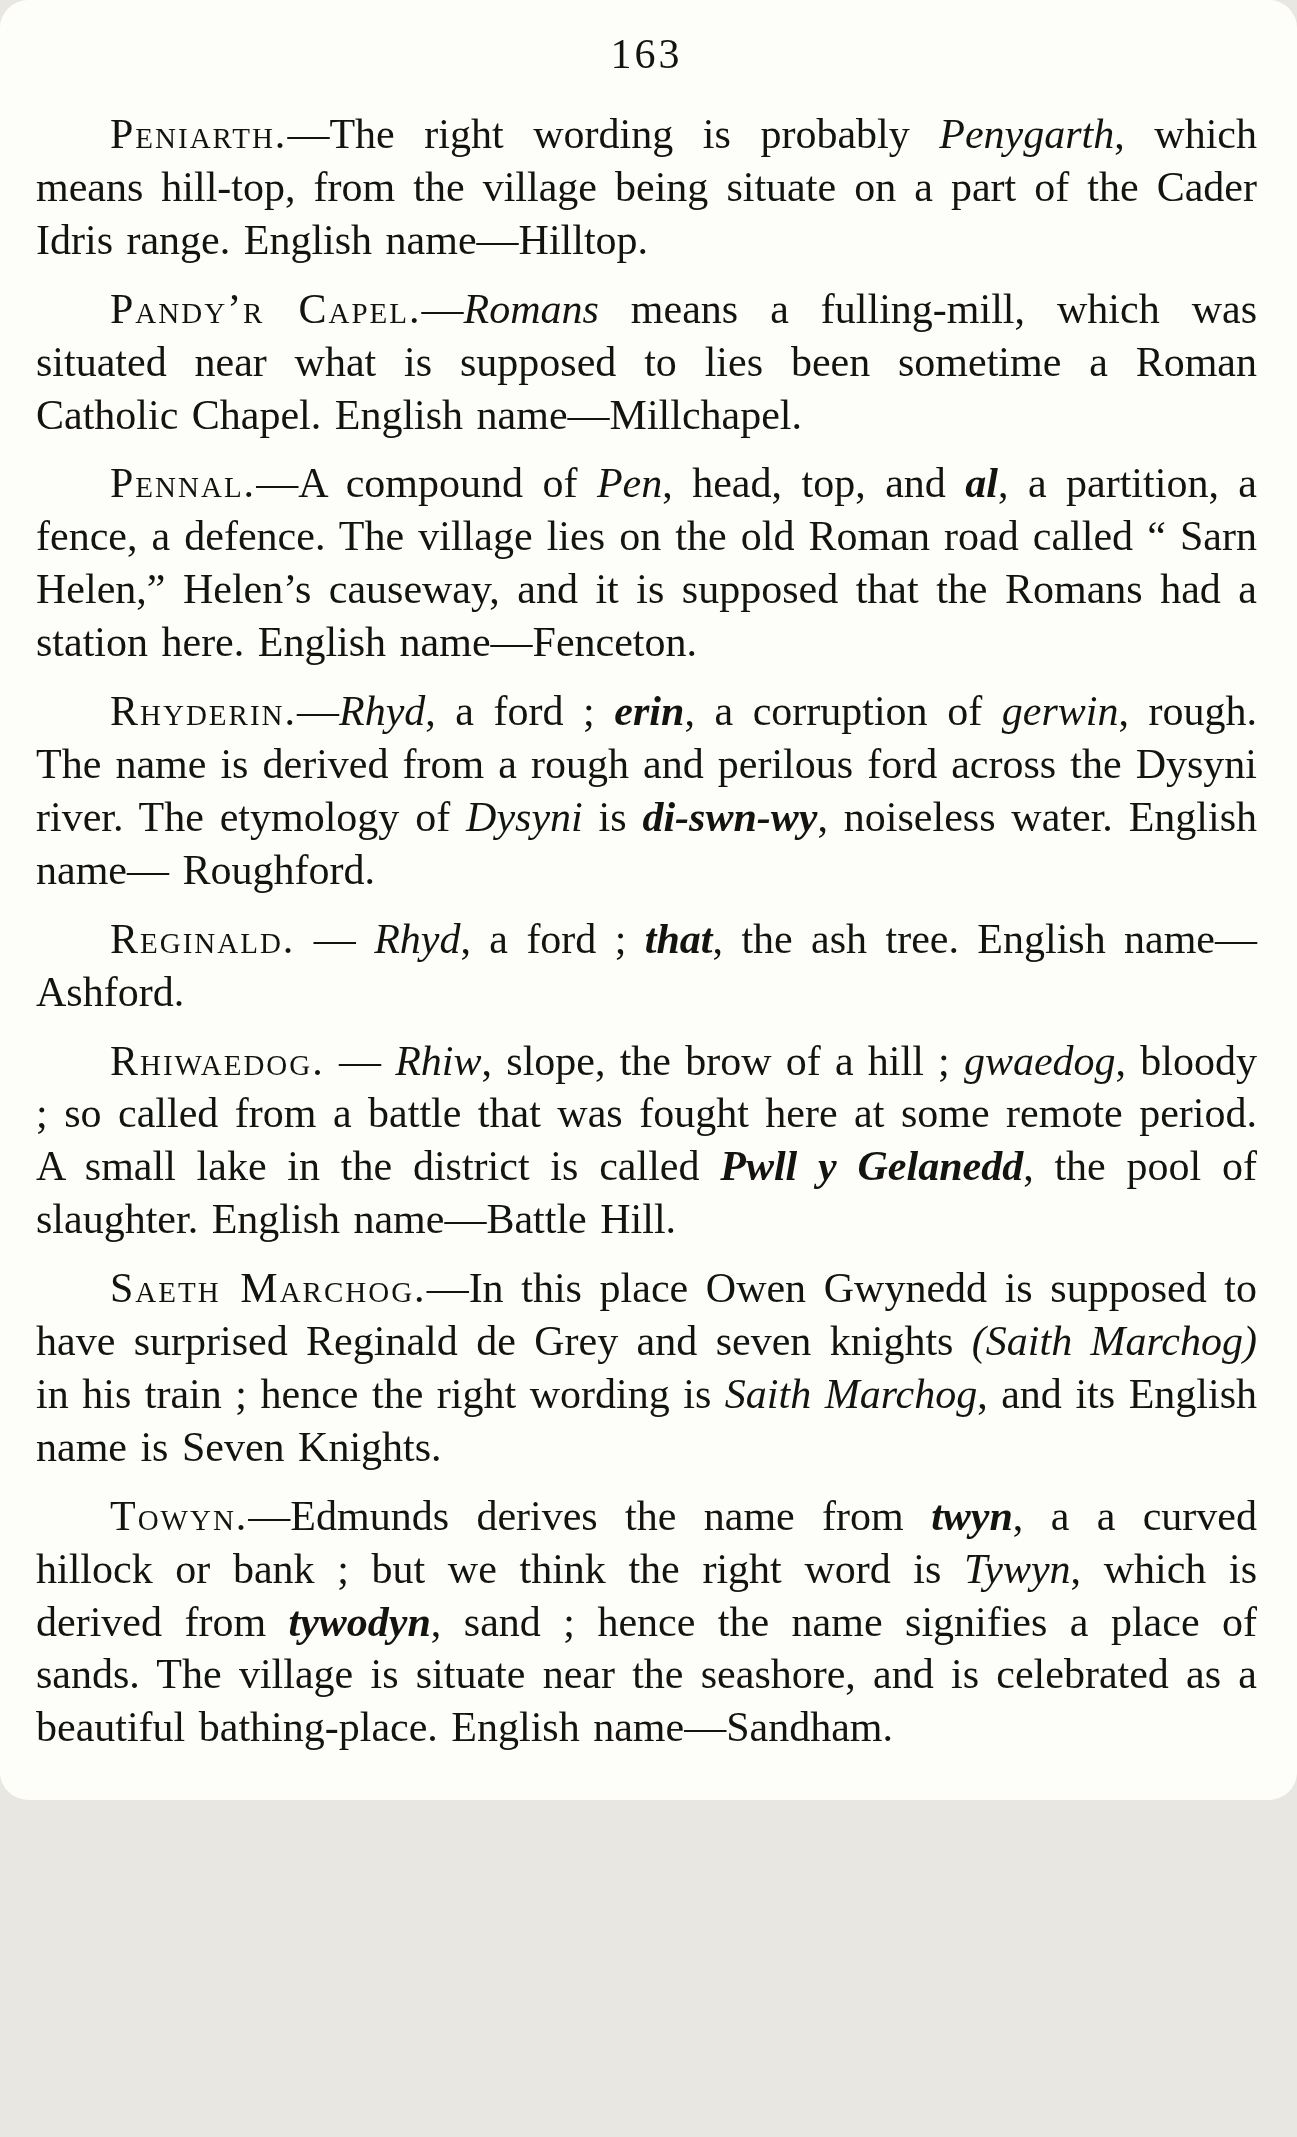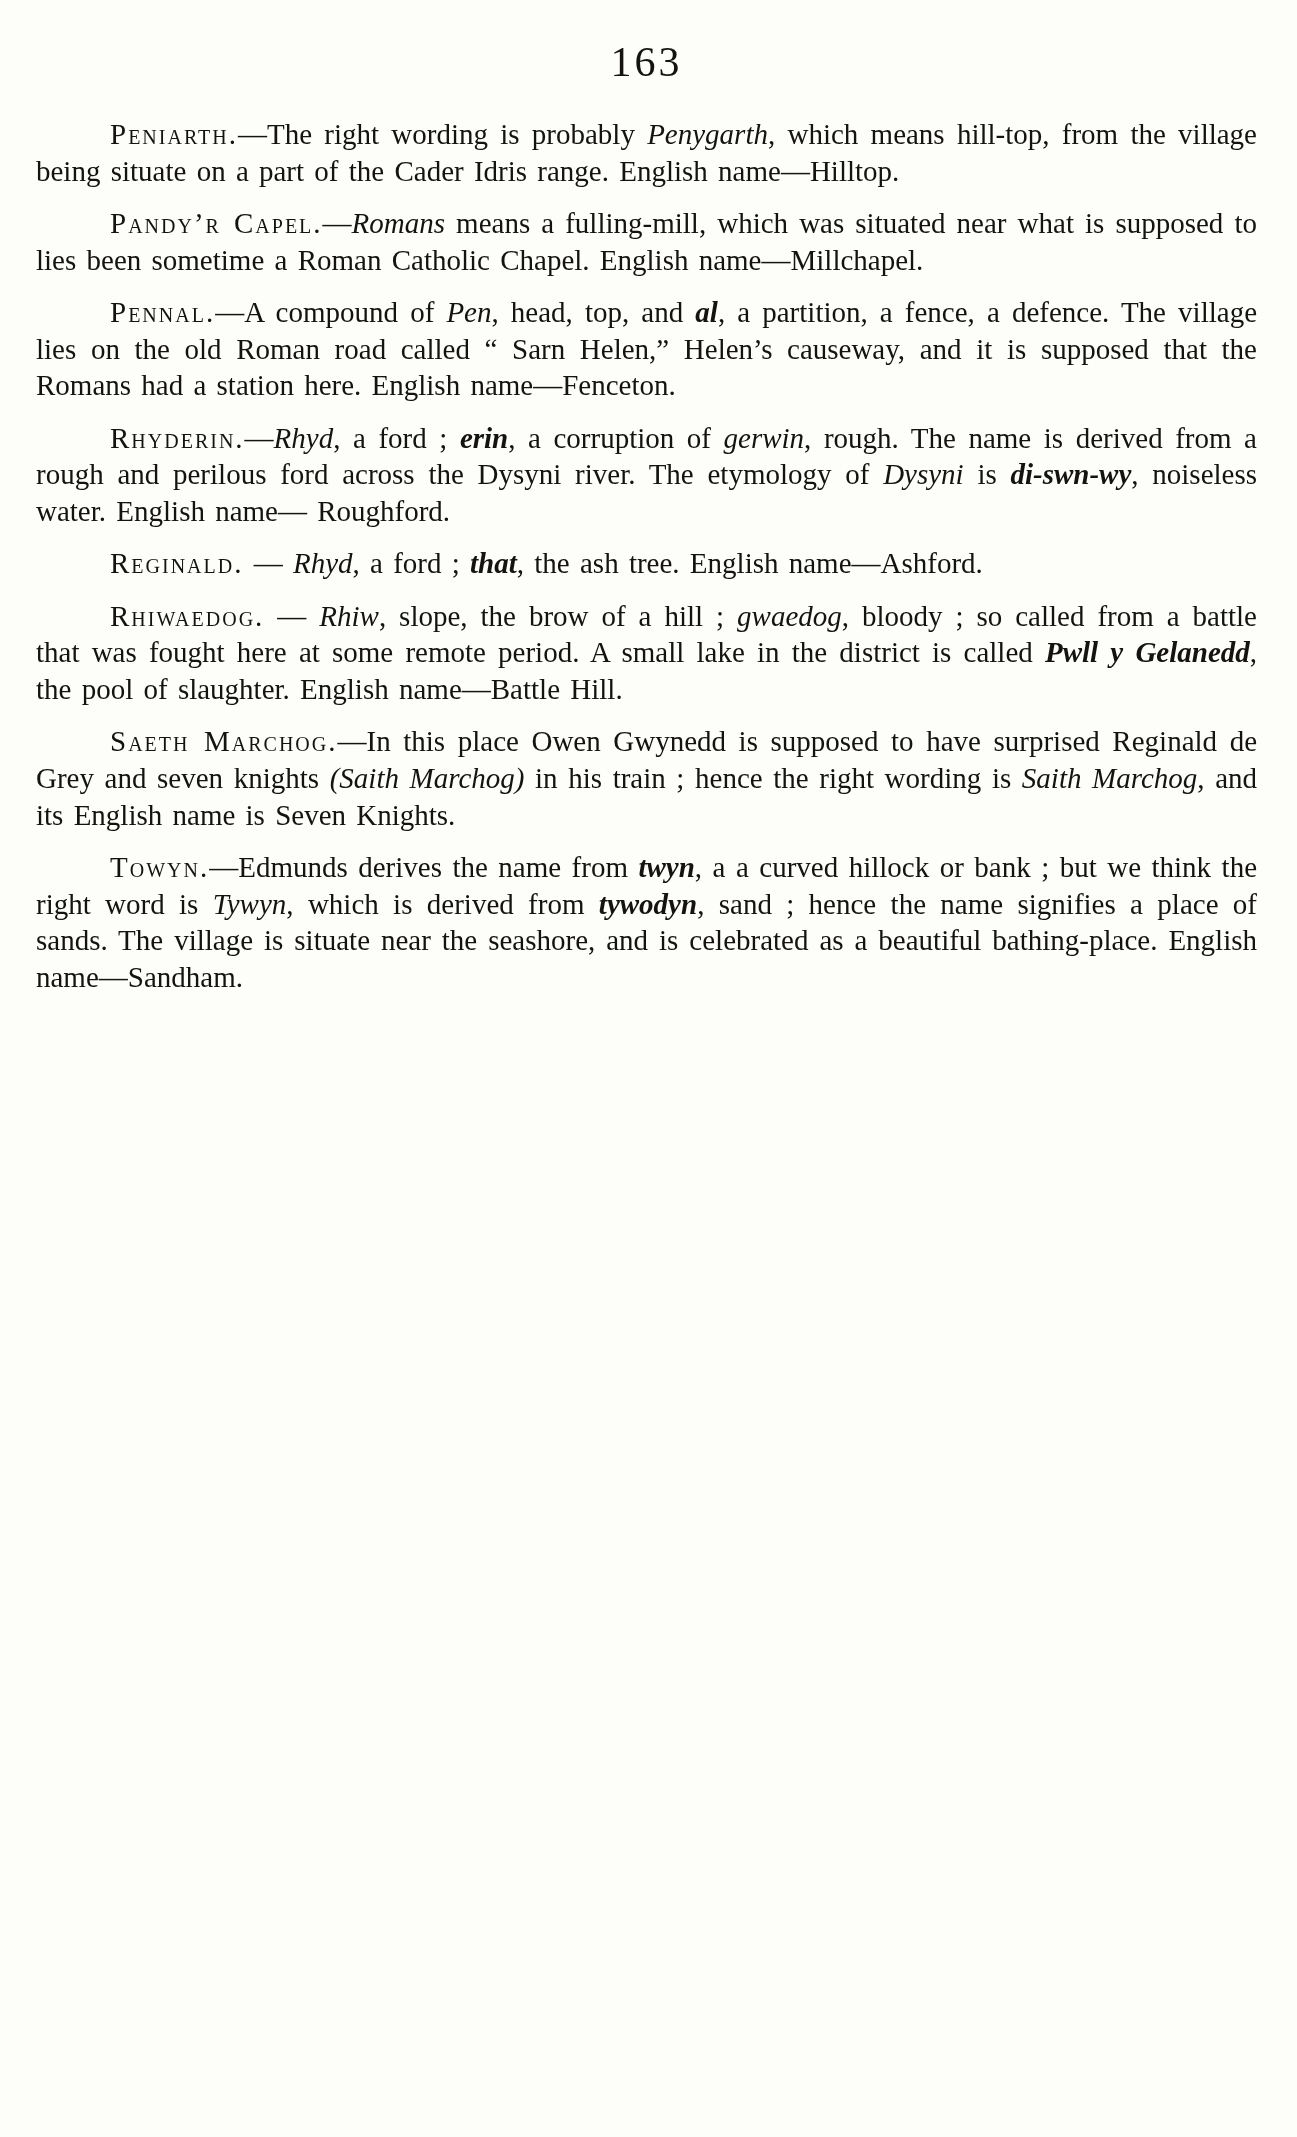--- a/index.html
+++ b/index.html
@@ -3,38 +3,39 @@
 <meta charset="utf-8">
 <style>
   html, body {
     margin: 0;
     padding: 0;
     background: #e9e7e2;
   }
   .page {
     position: relative;
     width: 1297px;
-    height: 2137px;
+    height: 1800px;
     margin: 0 auto;
     background: #fdfdfa;
     color: #141310;
     font-family: "Liberation Serif", "DejaVu Serif", serif;
     box-sizing: border-box;
-    padding: 32px 40px 24px 36px;
+    padding: 24px 40px 24px 36px;
     overflow: hidden;
+    border-radius: 28px;
   }
   .page-number {
     text-align: center;
     font-size: 42px;
     letter-spacing: 3px;
     margin: 6px 0 30px 0;
     font-weight: 400;
   }
   .text-block p.para {
-    font-size: 29px;
+    font-size: 42px;
     line-height: 1.26;
     text-align: justify;
     text-indent: 74px;
     margin: 0 0 16px 0;
     word-spacing: 3px;
   }
   .seg-sc {
     font-variant: small-caps;
     letter-spacing: 2px;
   }

